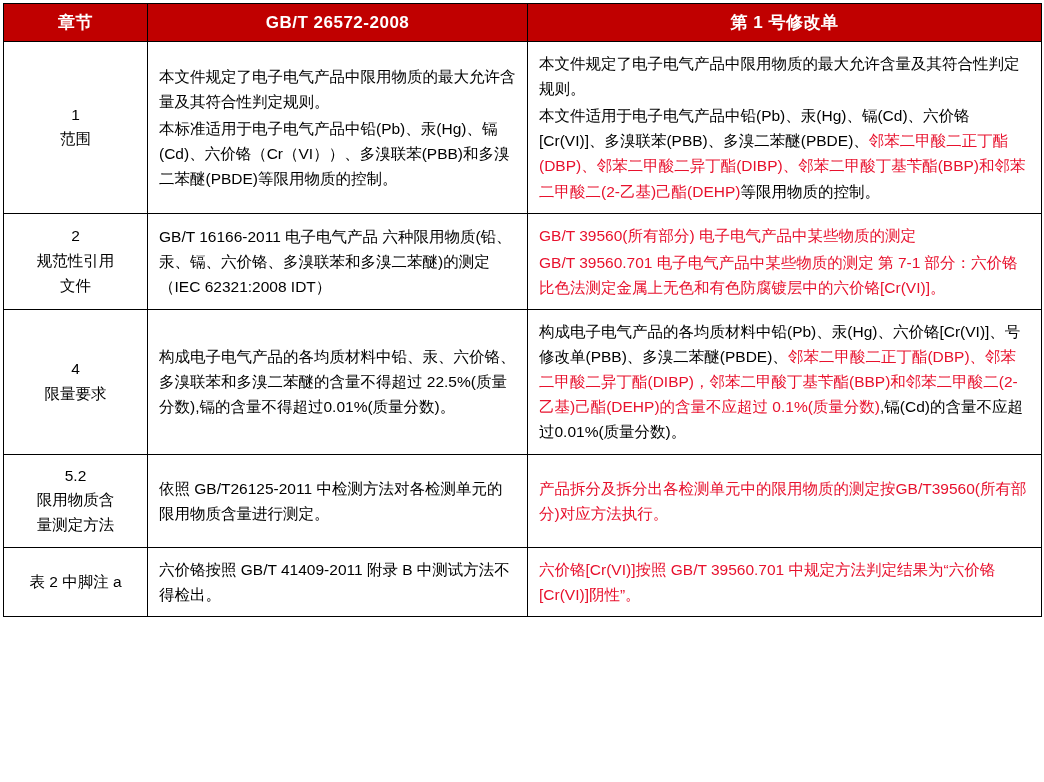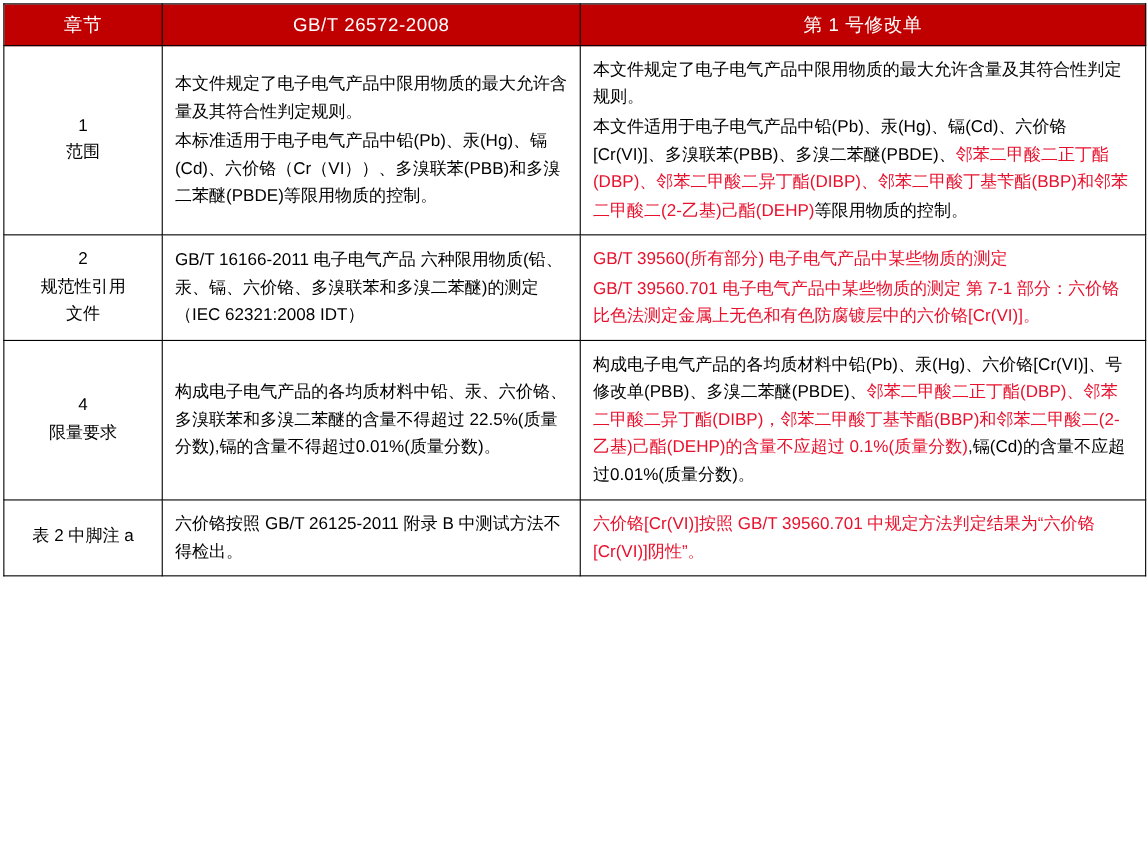--- a/index.html
+++ b/index.html
@@ -20,21 +20,21 @@
     table-layout: fixed;
   }
   .doc-table col.c1 { width: 144px; }
   .doc-table col.c2 { width: 380px; }
   .doc-table col.c3 { width: 514px; }
 
   .doc-table th {
     background: #C00000;
     color: #ffffff;
     font-size: 17px;
-    font-weight: normal;
+    font-weight: bold;
     text-align: center;
     padding: 7px 4px;
     border: 1px solid #000000;
     letter-spacing: 0.5px;
   }
   .doc-table td {
     border: 1px solid #000000;
     vertical-align: middle;
     font-size: 15.5px;
     line-height: 1.62;
@@ -116,23 +116,36 @@
         </td>
         <td class="body">
           <p class="para">构成电子电气产品的各均质材料中铅、汞、六价铬、多溴联苯和多溴二苯醚的含量不得超过 22.5%(质量分数),镉的含量不得超过0.01%(质量分数)。</p>
         </td>
         <td class="body">
           <p class="para"><span class="blk">构成电子电气产品的各均质材料中铅(Pb)、汞(Hg)、六价铬[Cr(VI)]、号修改单(PBB)、多溴二苯醚(PBDE)、</span><span class="red">邻苯二甲酸二正丁酯(DBP)、邻苯二甲酸二异丁酯(DIBP)，邻苯二甲酸丁基苄酯(BBP)和邻苯二甲酸二(2-乙基)己酯(DEHP)的含量不应超过 0.1%(质量分数)</span><span class="blk">,镉(Cd)的含量不应超过0.01%(质量分数)。</span></p>
         </td>
       </tr>
       <tr>
         <td class="sec">
+          <span class="sec-line">5.2</span>
+          <span class="sec-line">限用物质含</span>
+          <span class="sec-line">量测定方法</span>
+        </td>
+        <td class="body">
+          <p class="para">依照 GB/T26125-2011 中检测方法对各检测单元的限用物质含量进行测定。</p>
+        </td>
+        <td class="body">
+          <p class="para"><span class="red">产品拆分及拆分出各检测单元中的限用物质的测定按GB/T39560(所有部分)对应方法执行。</span></p>
+        </td>
+      </tr>
+      <tr>
+        <td class="sec">
           <span class="sec-line">表 2 中脚注 a</span>
         </td>
         <td class="body">
-          <p class="para">六价铬按照 GB/T 26125-2011 附录 B 中测试方法不得检出。</p>
+          <p class="para">六价铬按照 GB/T 41409-2011 附录 B 中测试方法不得检出。</p>
         </td>
         <td class="body">
           <p class="para"><span class="red">六价铬[Cr(VI)]按照 GB/T 39560.701 中规定方法判定结果为“六价铬[Cr(VI)]阴性”。</span></p>
         </td>
       </tr>
     </tbody>
 </table>
 
 </body></html>

